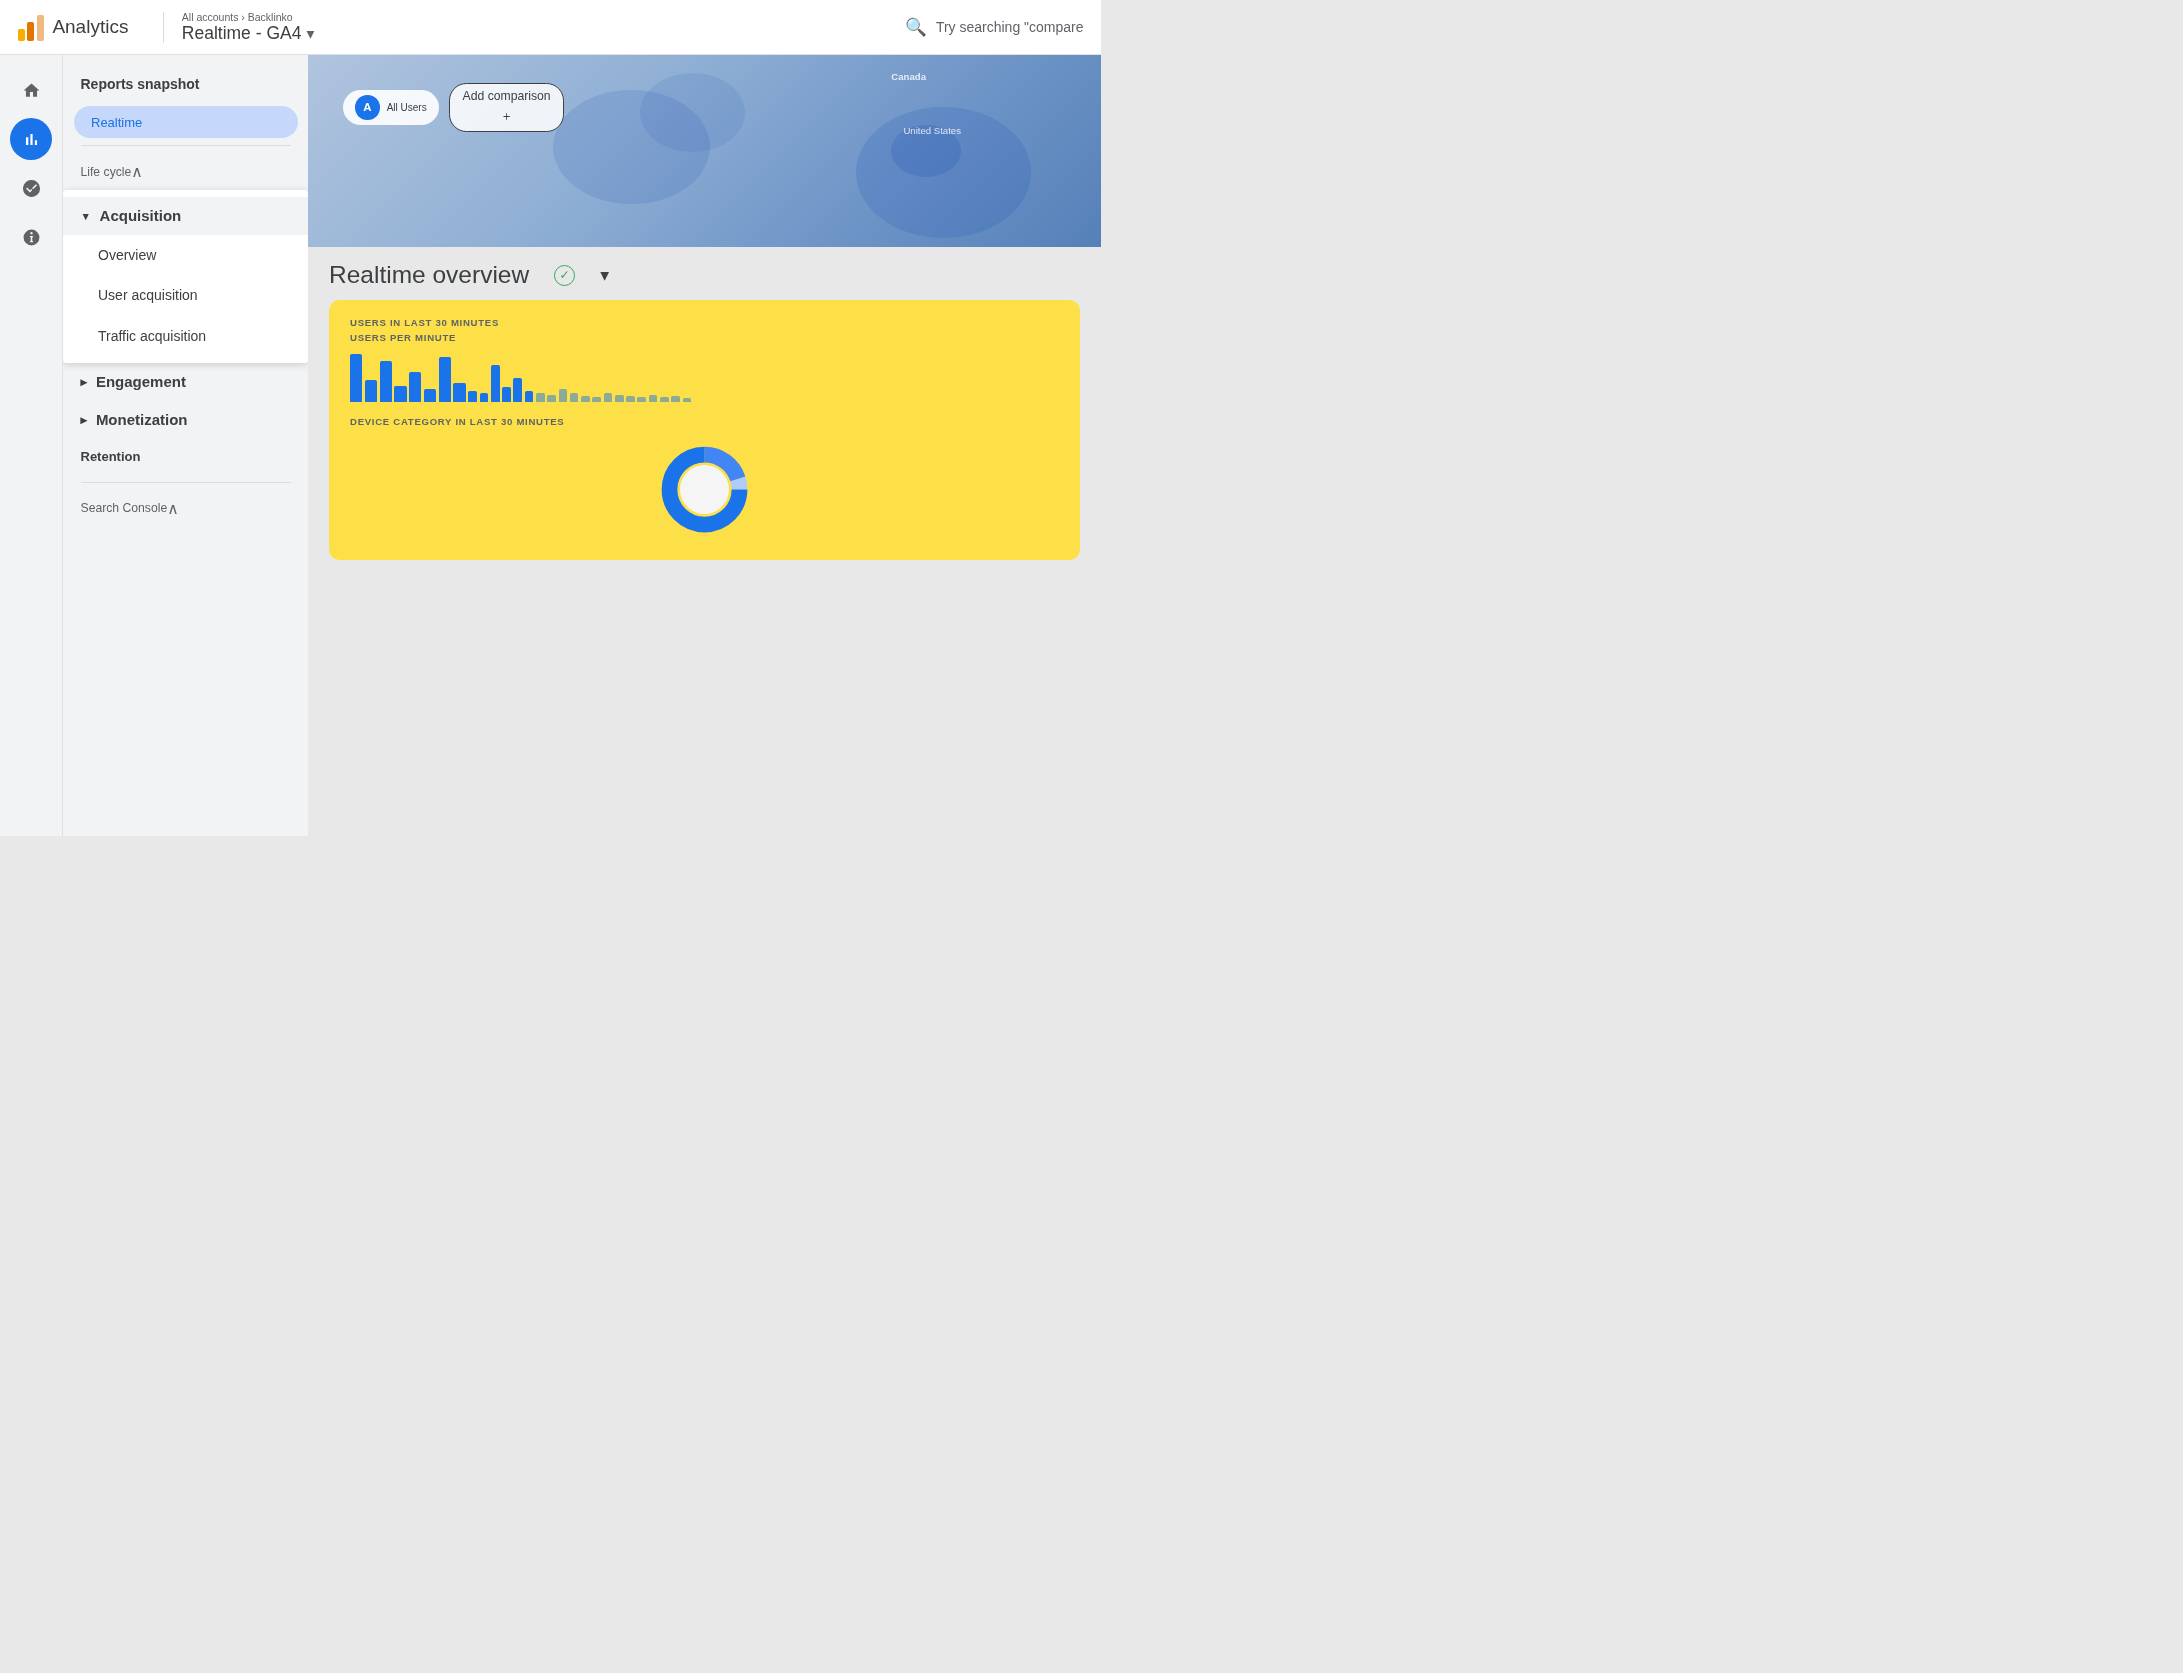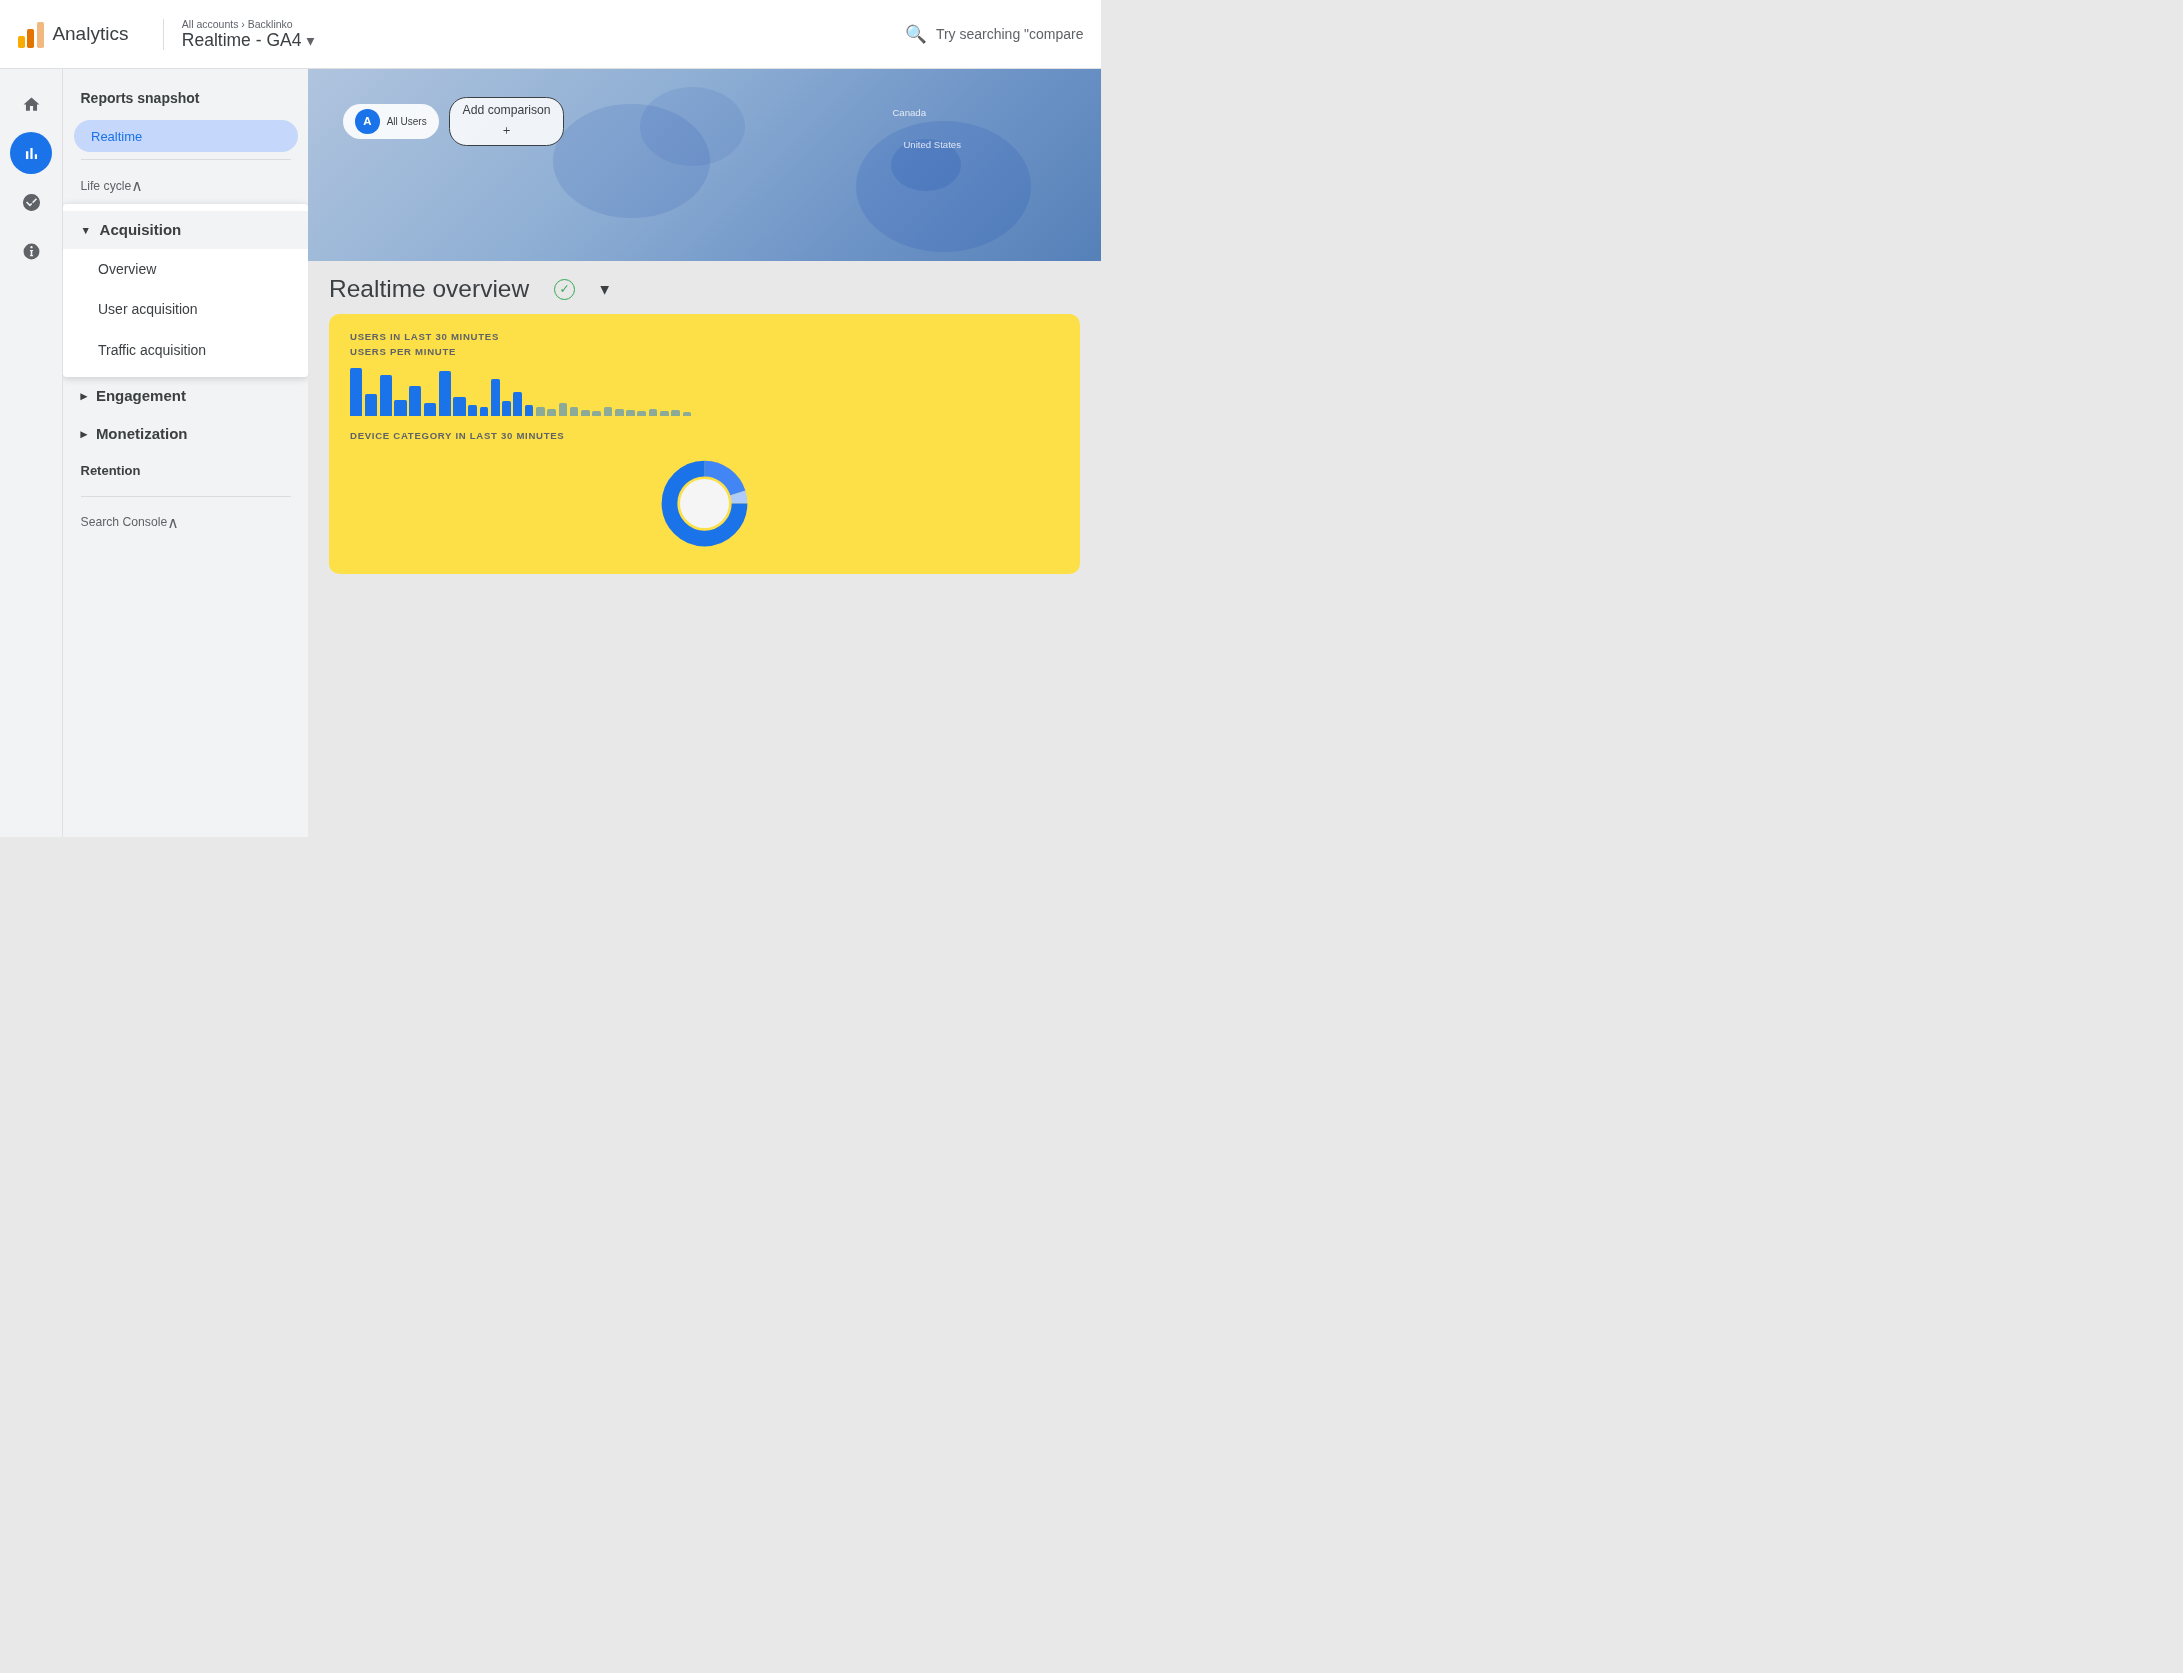--- a/index.html
+++ b/index.html
@@ -10,21 +10,21 @@
       height: 837px;
       overflow: hidden;
       position: relative;
     }
 
     
     .top-header {
       display: flex;
       align-items: center;
       background: #fff;
-      height: 69px;
+      height: 55px;
       padding: 0 17.5px;
       border-bottom: 0.9px solid #e0e0e0;
       position: relative;
       z-index: 10;
     }
     .logo-area {
       display: flex;
       align-items: center;
       gap: 8.7px;
       margin-right: 17.5px;
@@ -494,21 +494,21 @@
 
   <div class="main-content">
 
     <div class="map-area">
 
       <div class="map-blob" style="width:157px;height:114px;top:35px;left:245px;opacity:0.4;"></div>
       <div class="map-blob" style="width:105px;height:79px;top:17.5px;left:332px;opacity:0.3;"></div>
       <div class="map-blob" style="width:175px;height:131px;top:52px;right:70px;opacity:0.5;"></div>
       <div class="map-blob" style="width:70px;height:52px;top:70px;right:140px;opacity:0.6;"></div>
 
-      <span class="map-label" style="top:38px;right:175px;">Canada</span>
+      <span class="map-label" style="top:16px;right:175px;font-weight:bold;">Canada</span>
       <span class="map-label" style="top:70px;right:140px;">United States</span>
 
       <div class="comparison-bar">
         <div class="all-users-badge">
           <div class="user-avatar">A</div>
           <span class="all-users-label">All Users</span>
         </div>
         <button class="add-comparison-btn">
           <span>Add comparison</span>
           <span>＋</span>

